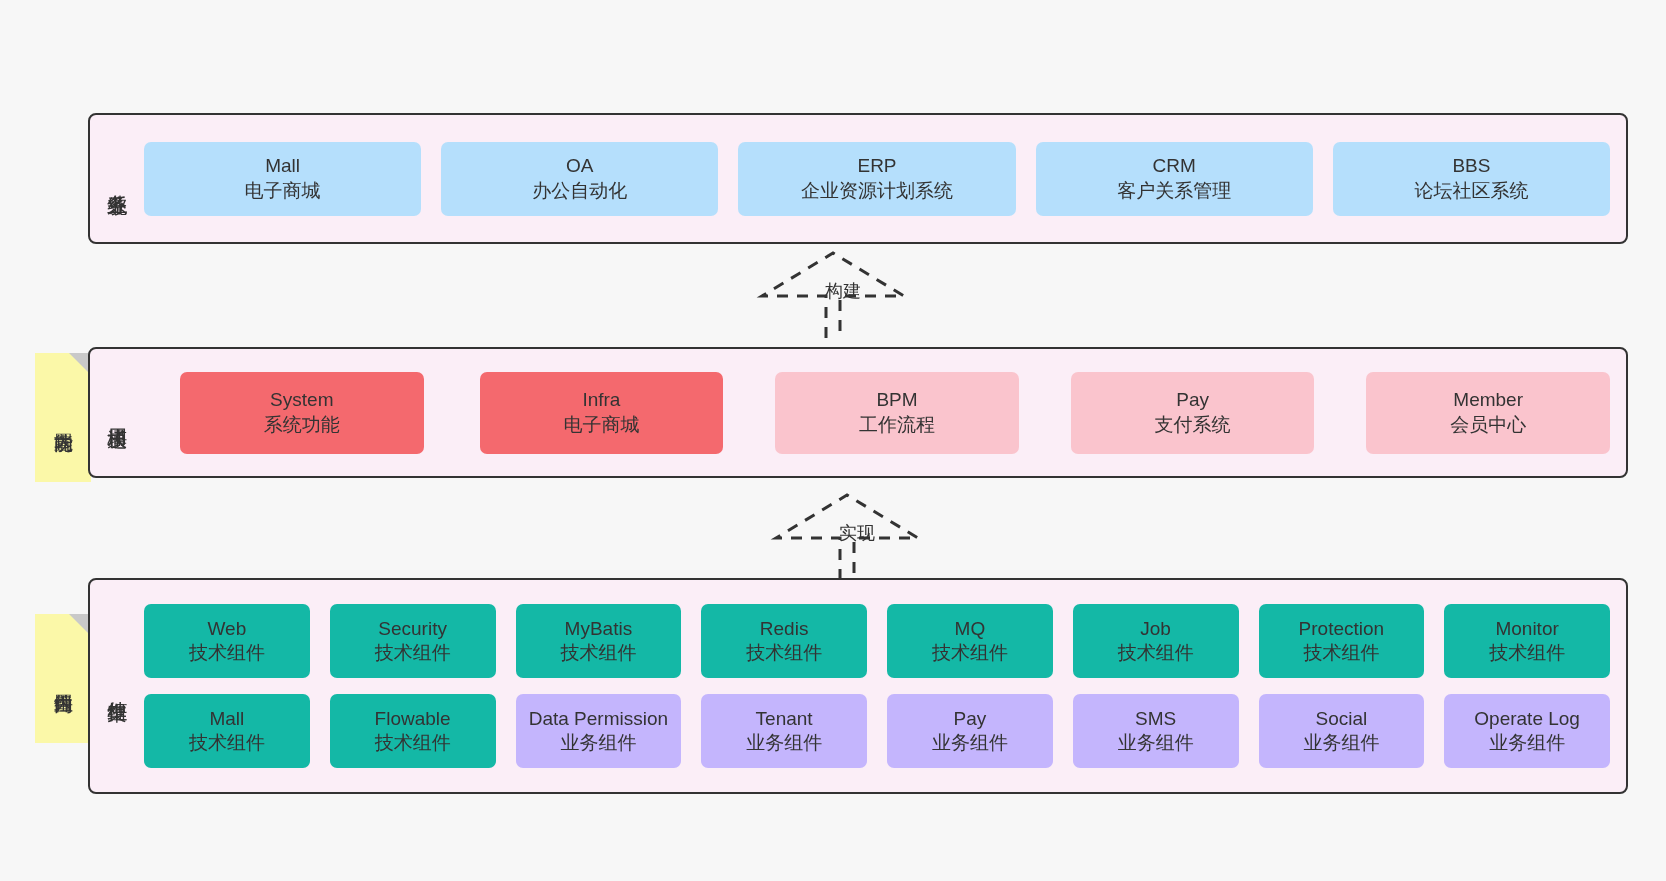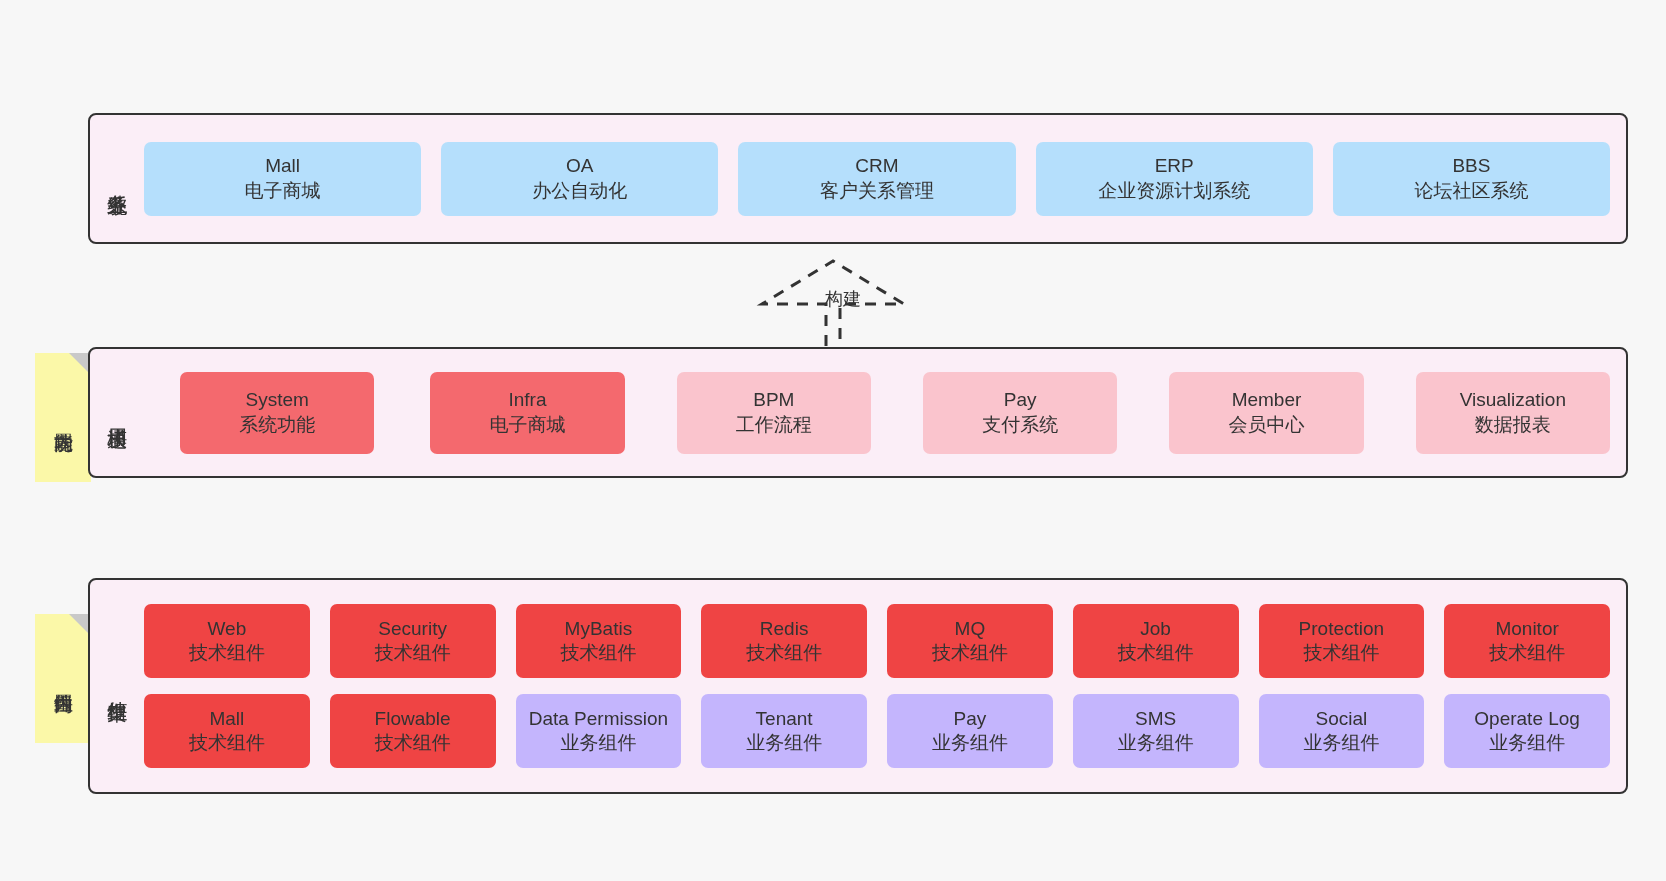--- a/index.html
+++ b/index.html
@@ -78,21 +78,21 @@
   .card .ln { display: block; white-space: nowrap; }
   .card.multi .ln { white-space: normal; }
 
   .h-biz   { height: 74px; }
   .h-mod   { height: 82px; }
   .h-fw    { height: 74px; }
 
   .c-blue       { background: #b5dffc; }
   .c-red        { background: #f4696e; margin-left: 36px; }
   .c-pink       { background: #fac4cd; margin-left: 32px; }
-  .c-green      { background: #ef4444; }
+  .c-green      { background: #14b8a6; }
   .c-lightgreen { background: #c4b5fd; }
 
   
   .note {
     position: absolute;
     box-sizing: border-box;
     background: #fbf8a8;
     display: flex;
     align-items: center;
     justify-content: center;
@@ -134,36 +134,36 @@
       <div class="row">
         <div class="card c-blue h-biz">
           <span class="ln">Mall</span>
           <span class="ln">电子商城</span>
         </div>
         <div class="card c-blue h-biz">
           <span class="ln">OA</span>
           <span class="ln">办公自动化</span>
         </div>
         <div class="card c-blue h-biz">
+          <span class="ln">ERP</span>
+          <span class="ln">企业资源计划系统</span>
+        </div>
+        <div class="card c-blue h-biz">
           <span class="ln">CRM</span>
           <span class="ln">客户关系管理</span>
         </div>
         <div class="card c-blue h-biz">
-          <span class="ln">ERP</span>
-          <span class="ln">企业资源计划系统</span>
-        </div>
-        <div class="card c-blue h-biz">
           <span class="ln">BBS</span>
           <span class="ln">论坛社区系统</span>
         </div>
       </div>
     </div>
   </div>
 
-  <div class="connector" id="conn-build" style="left:757px; top:258px; width:152px; height:88px;">
+  <div class="connector" id="conn-build" style="left:757px; top:250px; width:152px; height:88px;">
     <svg width="152" height="88" viewBox="0 0 152 88" aria-hidden="true">
 
       <path d="M 69 88 L 69 46 L 5 46 L 76 3 L 147 46 L 83 46 L 83 88" fill="none" stroke="#333333" stroke-width="3" stroke-dasharray="11 9" stroke-linecap="butt" stroke-linejoin="miter"></path>
     </svg>
     <span class="conn-label" style="left:68px; top:29px;">构建</span>
   </div>
 
   <div class="note" id="note-modules" style="left:35px; top:353px; width:56px; height:129px;">
     <span>内置功能</span>
   </div>
@@ -185,28 +185,30 @@
           <span class="ln">工作流程</span>
         </div>
         <div class="card c-pink h-mod">
           <span class="ln">Pay</span>
           <span class="ln">支付系统</span>
         </div>
         <div class="card c-pink h-mod">
           <span class="ln">Member</span>
           <span class="ln">会员中心</span>
         </div>
-        <div class="card c-pink h-mod">
-          <span class="ln">Visualization</span>
-          <span class="ln">数据报表</span>
-        </div>
       </div>
     </div>
   </div>
 
+  <div class="connector" id="conn-implement" style="left:771px; top:492px; width:152px; height:88px;">
+    <svg width="152" height="88" viewBox="0 0 152 88" aria-hidden="true">
+      <path d="M 69 88 L 69 46 L 5 46 L 76 3 L 147 46 L 83 46 L 83 88" fill="none" stroke="#333333" stroke-width="3" stroke-dasharray="11 9" stroke-linecap="butt" stroke-linejoin="miter"></path>
+    </svg>
+    <span class="conn-label" style="left:68px; top:29px;">实现</span>
+  </div>
 
   <div class="note" id="note-framework" style="left:35px; top:614px; width:56px; height:129px;">
     <span>内置组件</span>
   </div>
 
   <div class="layer" id="layer-framework" style="left:88px; top:578px; width:1540px; height:216px;">
     <div class="layer-title">框架组件</div>
     <div class="layer-body">
 
       <div class="row">

